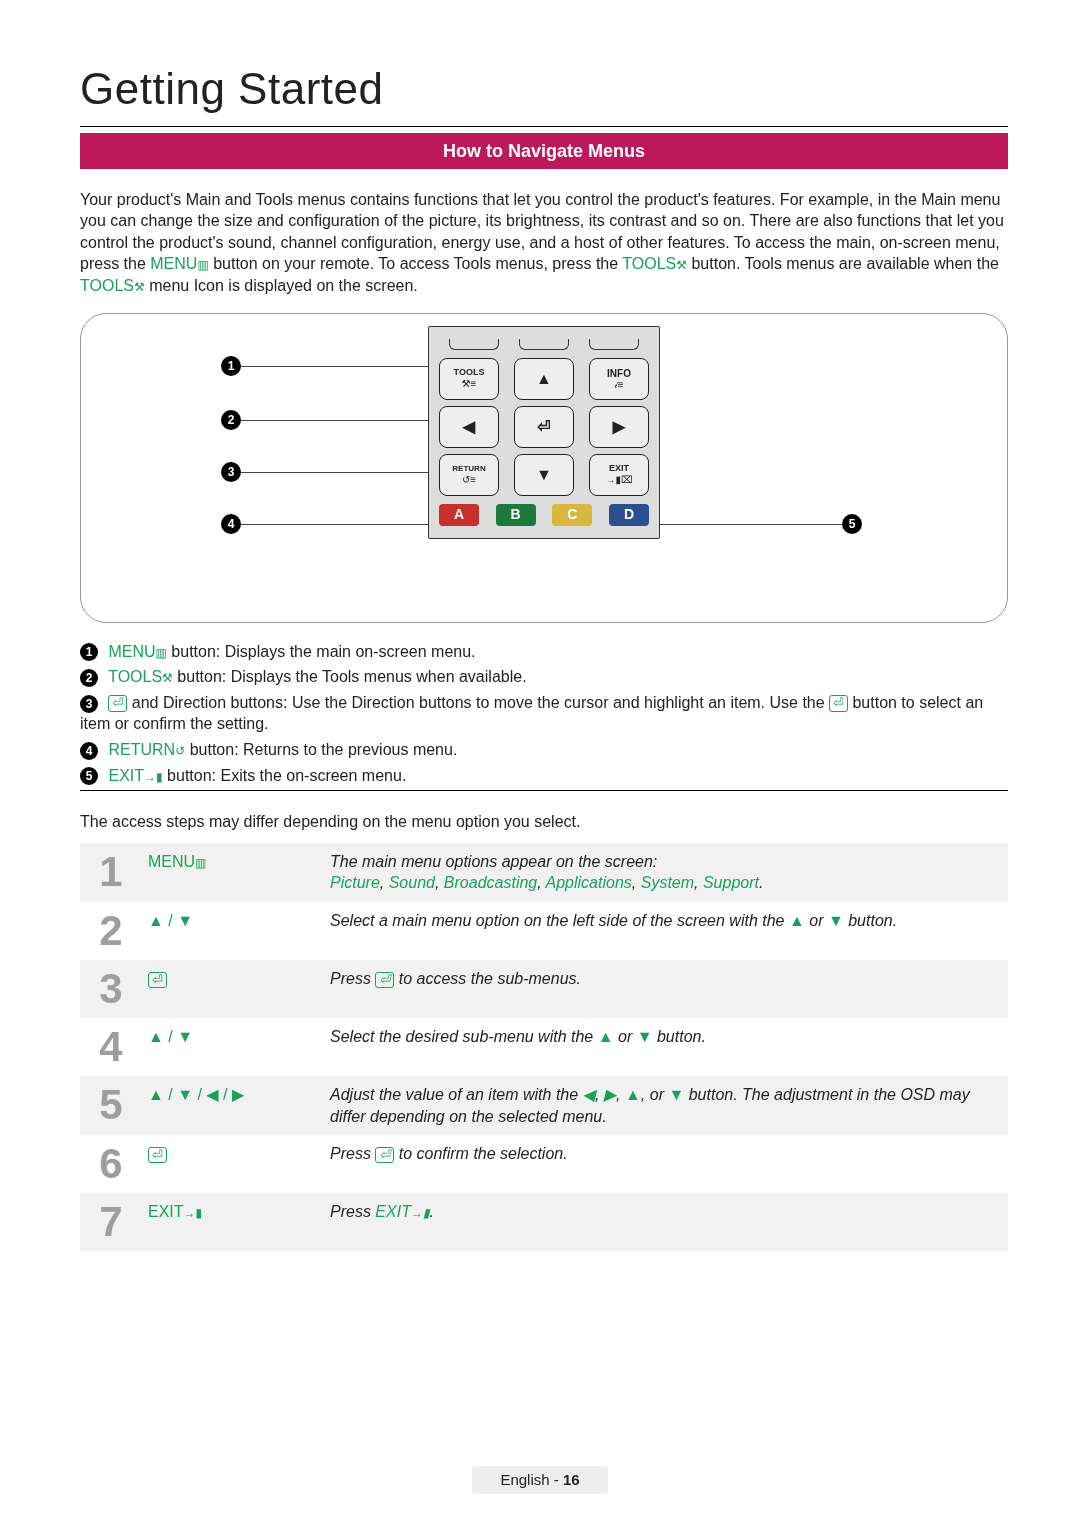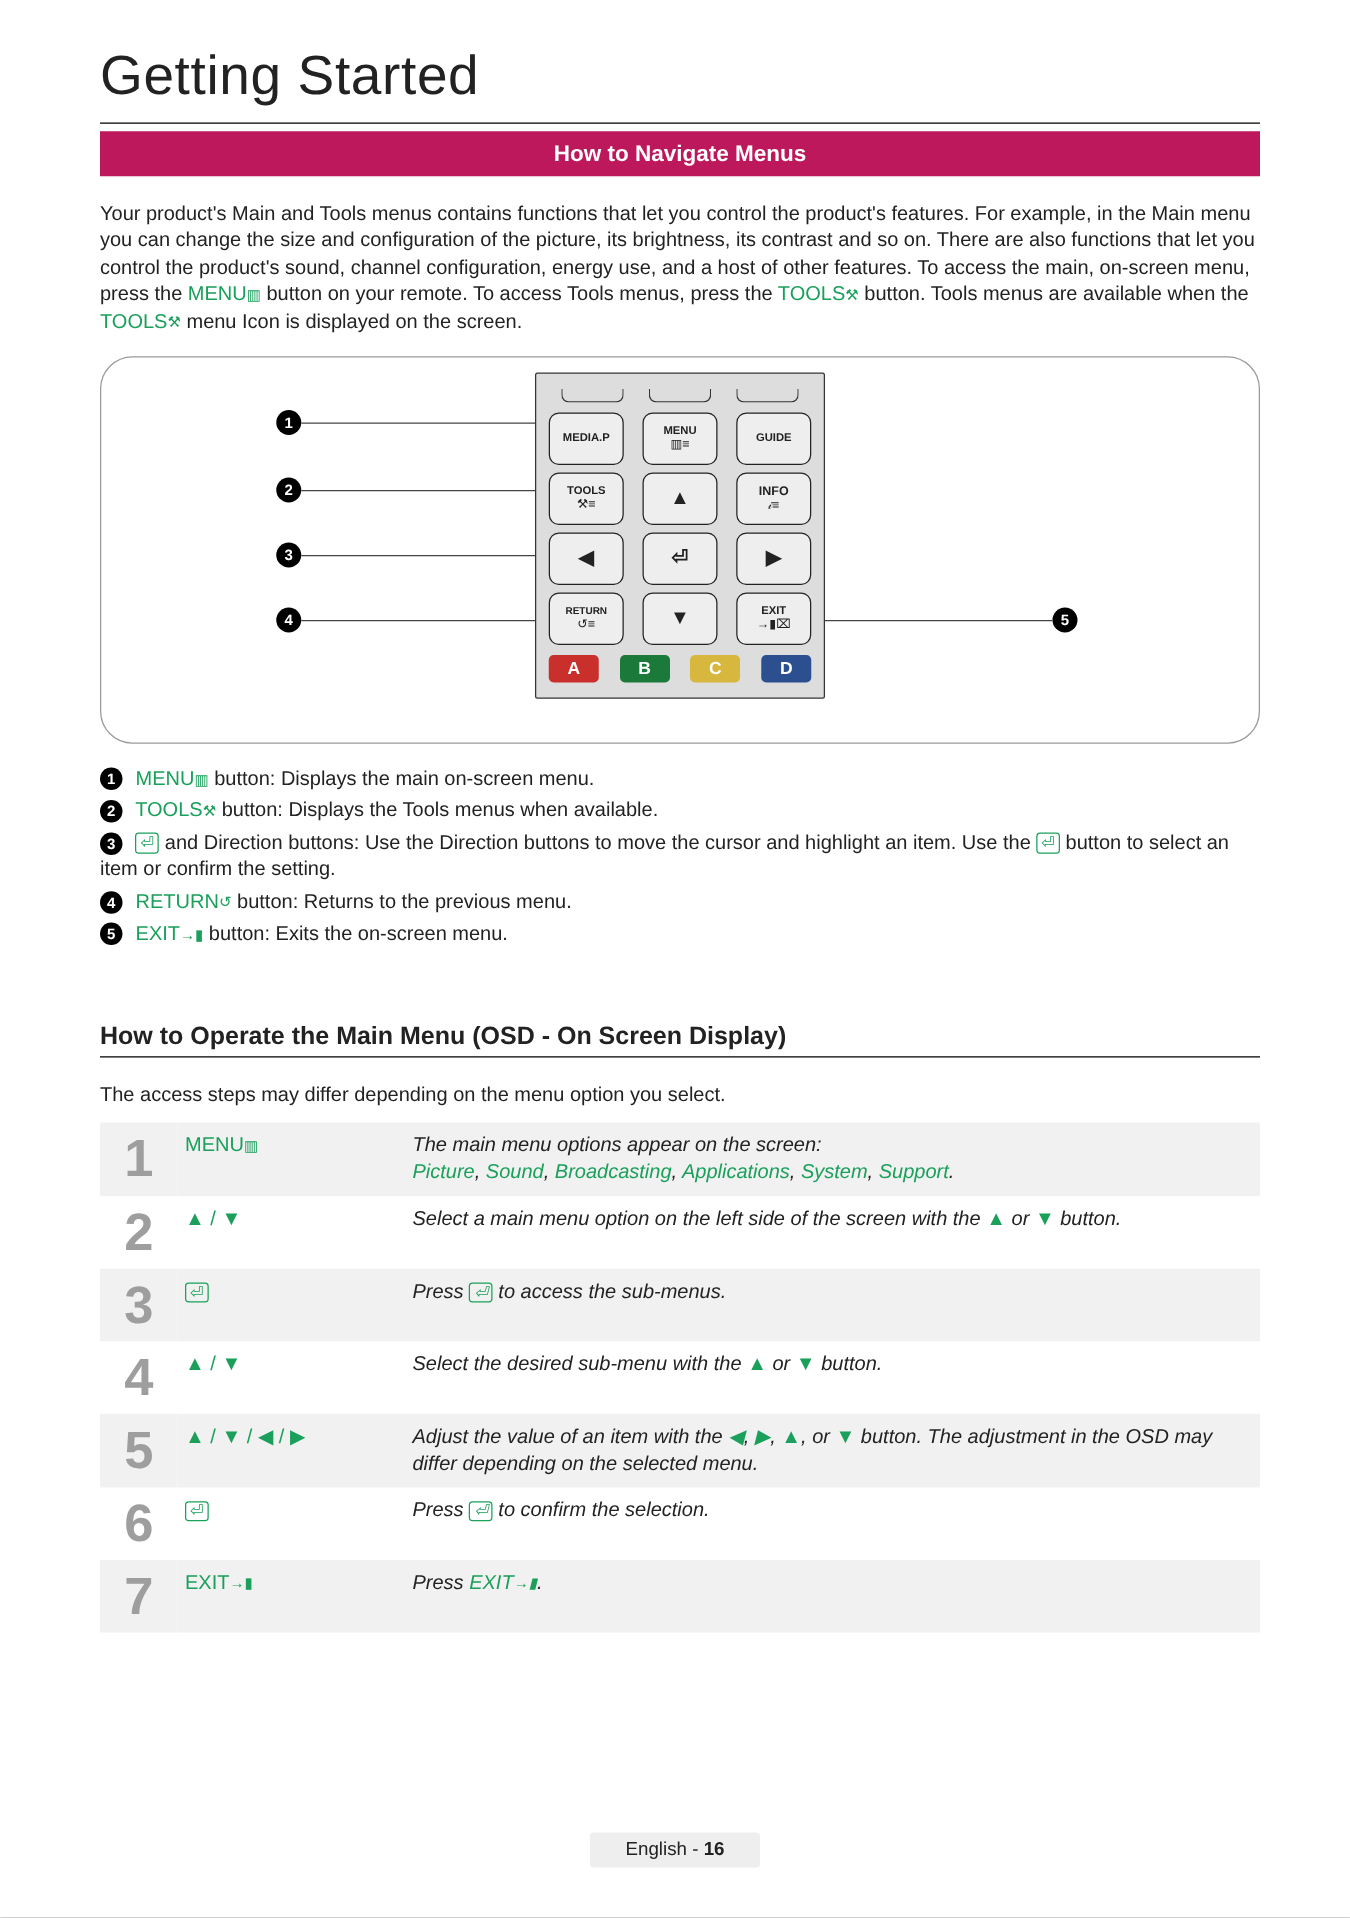--- a/index.html
+++ b/index.html
@@ -9,21 +9,21 @@
     color: #222;
     display: flex;
     justify-content: center;
   }
   .page {
     width: 1080px;
     height: 1534px;
     background: #fff;
     position: relative;
     box-sizing: border-box;
-    padding: 31px 72px 40px 80px;
+    padding: 59px 72px 40px 80px;
     box-shadow: 0 0 6px rgba(0,0,0,.4);
     font-size: 16px;
     line-height: 1.35;
   }
   h1.title {
     font-weight: 300;
     font-size: 44px;
     margin: 0 0 8px 0;
     letter-spacing: .5px;
   }
@@ -158,32 +158,20 @@
     <div class="callout-num" style="right:145px;top:200px;">5</div>
     <div class="leader" style="right:165px;top:210px;width:200px;"></div>
 
     <div class="remote">
       <div class="stub-row">
         <div class="stub"></div>
         <div class="stub"></div>
         <div class="stub"></div>
       </div>
       <div class="btn-row">
-        <div class="rbtn small-label">
-            <span>MEDIA.P</span>
-          </div>
-        <div class="rbtn">
-            <span style="font-size:9px;">MENU</span>
-            <span class="sub">▥≡</span>
-          </div>
-        <div class="rbtn small-label">
-            <span>GUIDE</span>
-          </div>
-      </div>
-      <div class="btn-row">
         <div class="rbtn">
             <span style="font-size:9px;">TOOLS</span>
             <span class="sub">⚒≡</span>
           </div>
         <div class="rbtn">
             <span class="arrow">▲</span>
           </div>
         <div class="rbtn">
             <span style="font-size:10px;">INFO</span>
             <span class="sub">𝒾≡</span>
@@ -245,21 +233,20 @@
       <span class="kw"><span>RETURN</span><span class="mini-icon">↺</span></span>
       <span> button: Returns to the previous menu.</span>
     </li>
     <li>
       <span class="num-circle">5</span>
       <span class="kw"><span>EXIT</span><span class="mini-icon">→▮</span></span>
       <span> button: Exits the on-screen menu.</span>
     </li>
   </ul>
 
-  <h2 class="sub">How to Operate the Main Menu (OSD - On Screen Display)</h2>
   <hr class="sub-rule">
   <p class="body">The access steps may differ depending on the menu option you select.</p>
 
   <table class="steps">
 
     <tbody>
         <tr class="alt">
       <td class="stepnum">1</td>
       <td class="stepctrl">
         <span class="kw"><span>MENU</span><span class="mini-icon">▥</span></span>

